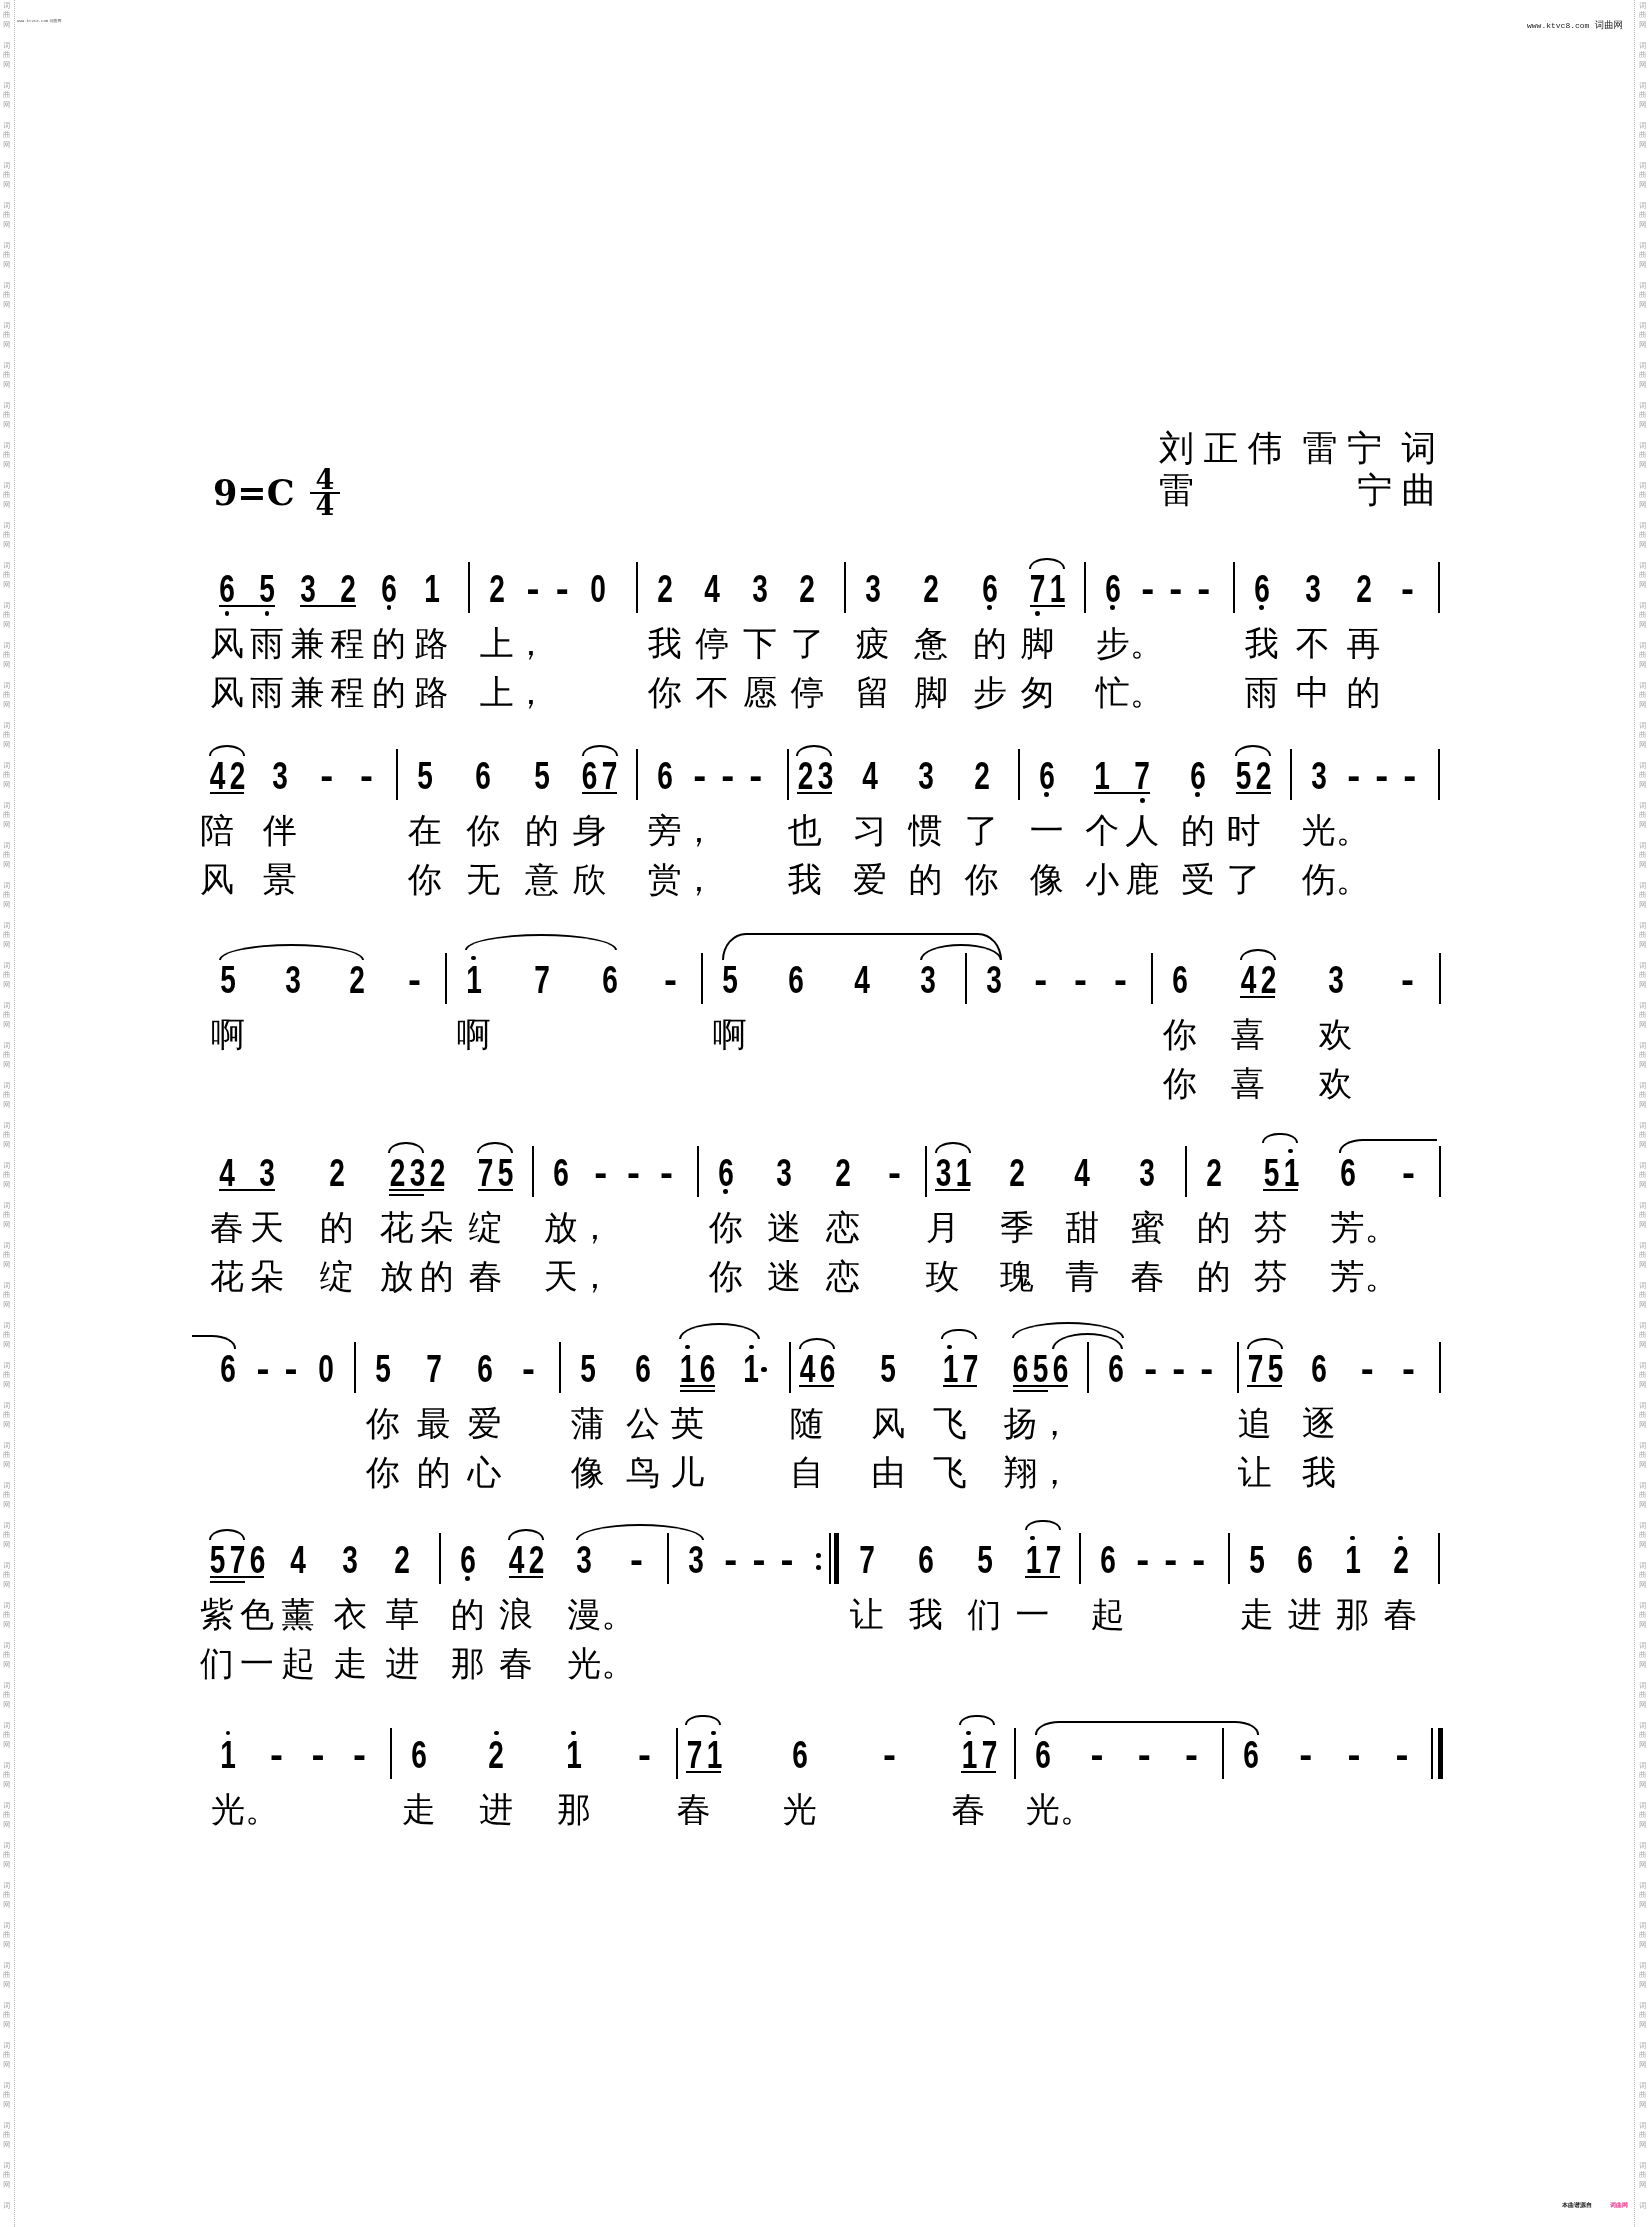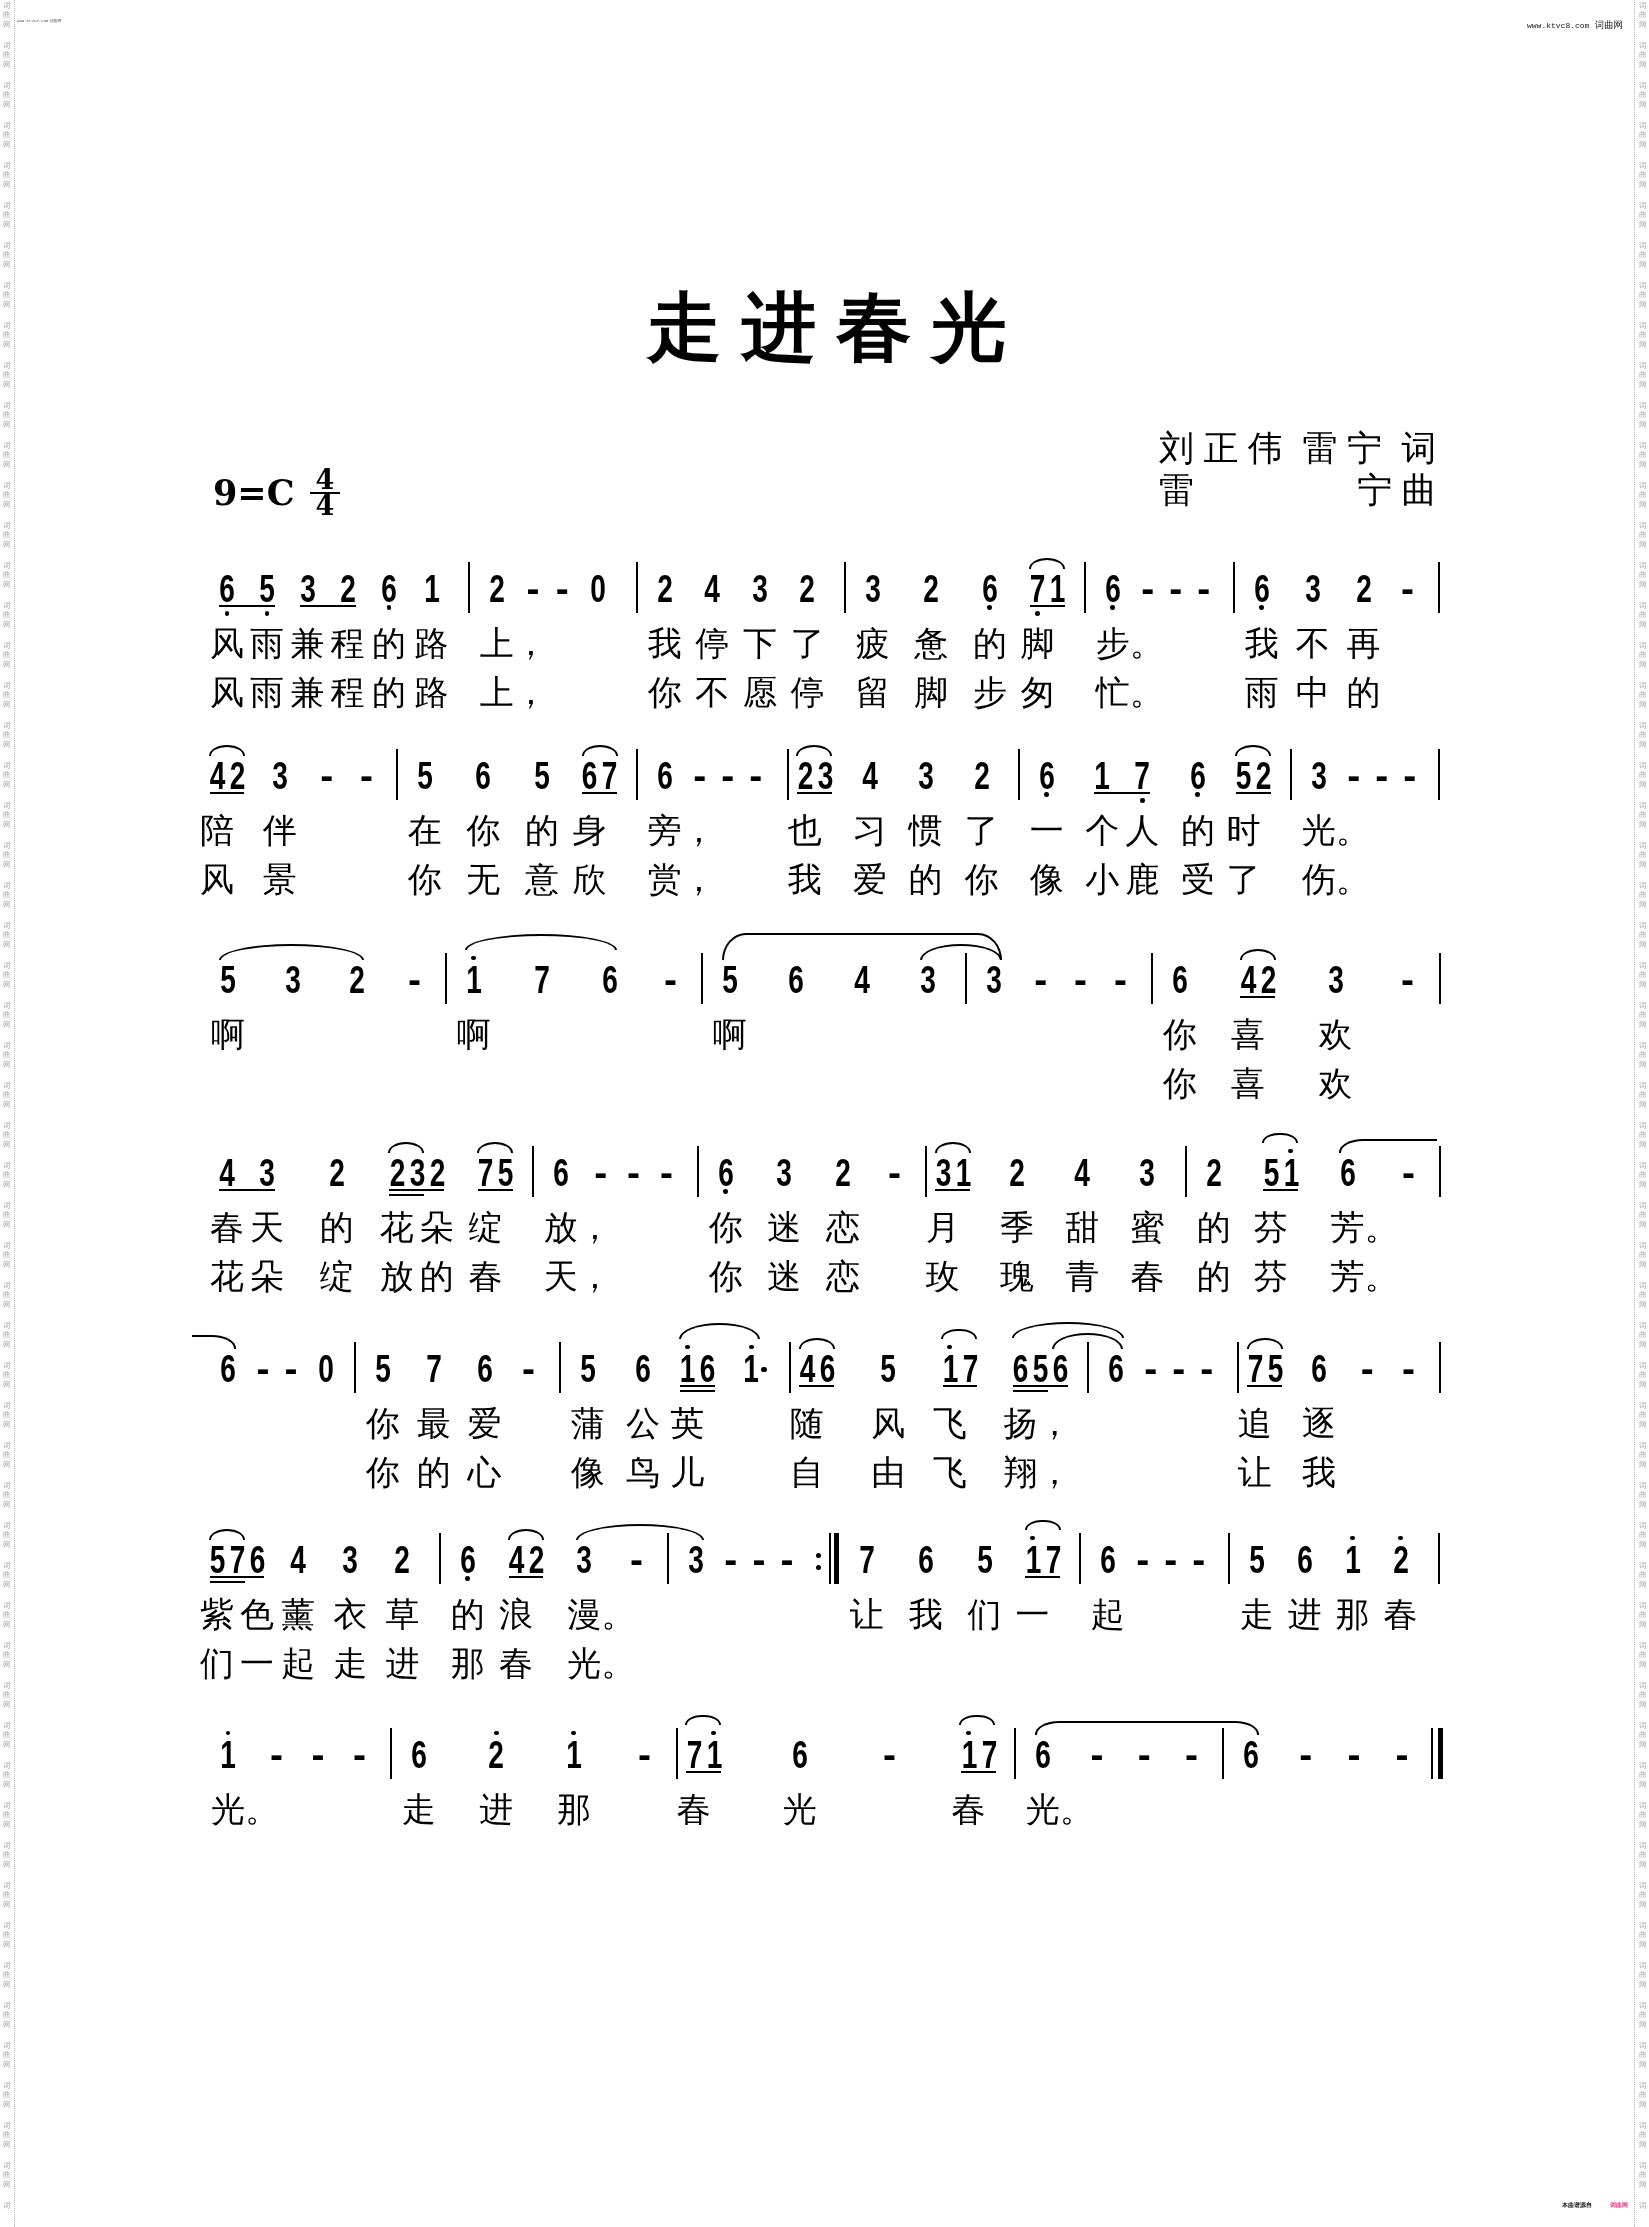--- a/index.html
+++ b/index.html
@@ -625,21 +625,20 @@
   <div class="vline right"></div>
 
   <div class="tl-wm">
     <span class="url">www.ktvc8.com</span>
     <span class="site">词曲网</span>
   </div>
   <div class="tr-wm">
     <span class="url">www.ktvc8.com</span><span class="site">词曲网</span>
   </div>
 
-  <div class="title">走进春光</div>
 
   <div class="key">9=C</div>
   <div class="timesig">
     <span class="tnum">4</span>
     <span class="tbar"></span>
     <span class="tnum">4</span>
   </div>
 
   <div class="credits c1">
     <span>刘正伟</span>

